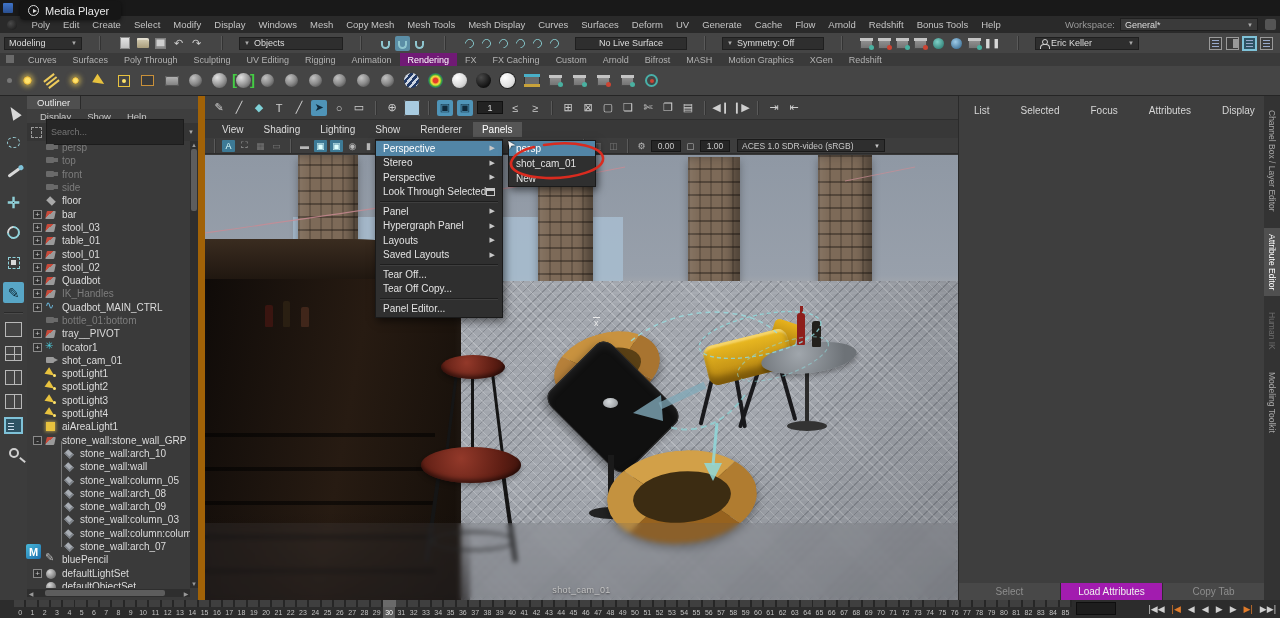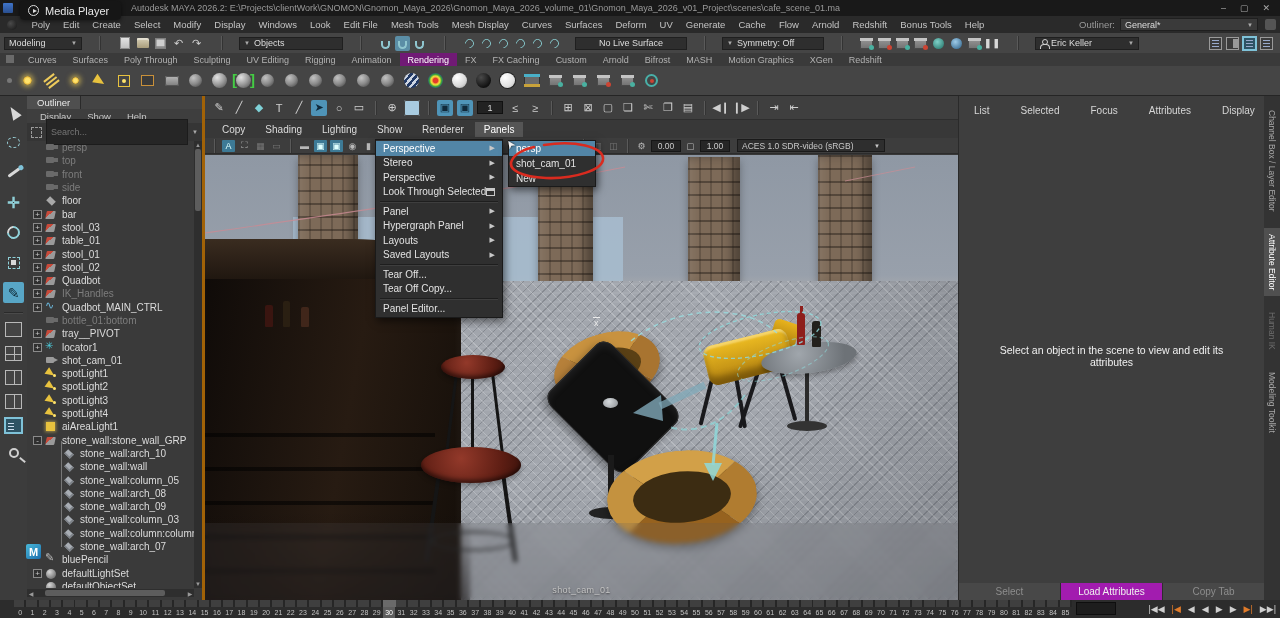--- a/index.html
+++ b/index.html
@@ -102,21 +102,21 @@
 .layico.four::before{content:"";position:absolute;left:50%;top:0;bottom:0;width:1px;background:#b8b8b8}
 .layico.four::after{content:"";position:absolute;top:50%;left:0;right:0;height:1px;background:#b8b8b8}
 .layico.pair::before{content:"";position:absolute;left:50%;top:0;bottom:0;width:1px;background:#b8b8b8}
 .layico.outl{border-color:#7fc2d8;box-shadow:0 0 0 1px #7fc2d8;background:#2e5364}
 .layico.outl::after{content:"";position:absolute;left:2px;top:2px;bottom:2px;width:6px;background:repeating-linear-gradient(0deg,#cde 0 1px,transparent 1px 3px)}
 .zoomico{width:10px;height:10px;border:2px solid #cfcfcf;border-radius:50%;position:relative}
 .zoomico::after{content:"";position:absolute;left:8px;top:9px;width:7px;height:2px;background:#cfcfcf;transform:rotate(40deg)}
 #maya-badge{position:absolute;left:26px;top:544px;width:15px;height:15px;border-radius:2px;background:linear-gradient(140deg,#49b8d8,#1b6fae);color:#fff;font-weight:bold;font-size:11px;display:flex;align-items:center;justify-content:center;z-index:5}
 
 
-#outliner{position:absolute;left:27px;top:96px;width:178px;height:504px;background:#3a3a3a;border-right:3px solid #a16207;font-size:10px}
+#outliner{position:absolute;left:27px;top:96px;width:178px;height:504px;background:#3a3a3a;border-right:7px solid #a16207;font-size:10px}
 #outliner-tab{height:13px;background:#444;display:flex}
 #outliner-tab span{background:#4f4f4f;color:#e8e8e8;padding:0 10px;font-size:9.5px;display:flex;align-items:center;border-right:1px solid #2a2a2a}
 #outliner-menu{height:14px;background:#3e3e3e;display:flex;gap:2px;align-items:center;padding-left:6px;color:#c8c8c8;font-size:9.5px}
 #outliner-menu span{padding:0 7px}
 #outliner-search{height:18px;display:flex;align-items:center;gap:4px;padding:0 4px;background:#353535}
 #sel-ico{width:11px;height:11px;border:1.3px dashed #9a9a9a;flex:none}
 #outliner-search input{flex:1;background:#262626;border:1px solid #1c1c1c;height:13px;color:#bbb;font-size:9px;padding:12px 4px;font-family:"Liberation Sans",sans-serif}
 #outliner-search .car{font-size:6px;color:#aaa}
 #otree{position:absolute;left:0;top:45px;right:8px;bottom:12px;overflow:hidden}
 .orow{height:13.3px;display:flex;align-items:center;color:#dcdcdc;white-space:nowrap}
@@ -238,21 +238,20 @@
 #tframe-field{position:absolute;left:1076px;top:2px;width:40px;height:13px;background:#1d1d1d;border:1px solid #0e0e0e}
 #transport{position:absolute;left:1124px;top:2px;right:4px;height:14px;display:flex;gap:7px;align-items:center;justify-content:flex-end;font-size:9px;color:#cfcfcf;white-space:nowrap}
 #transport .org{color:#e07b2a}
 #sep-line{position:absolute;left:0;top:95px;width:1280px;height:1px;background:#252525}
 </style>
 </head>
 <body>
 
 <div id="titlebar">
   <div id="win-icon"></div>
-  <div class="title-text">Autodesk MAYA 2026.2: E:\Projects\clientWork\GNOMON\Gnomon_Maya_2026\Gnomon_Maya_2026_volume_01\Gnomon_Maya_2026_v01_Project\scenes\cafe_scene_01.ma</div>
   <div id="win-controls">
       <span>–</span>
       <span>▢</span>
       <span>✕</span>
     </div>
 </div>
 <div id="media-pill">
   <span class="play-circle"></span>
   <span>Media Player</span>
 </div>
@@ -260,38 +259,38 @@
 <div id="menubar">
   <span id="app-circle"></span>
   <span id="menu-items" style="display:flex">
       <span class="mitem">Poly</span>
       <span class="mitem">Edit</span>
       <span class="mitem">Create</span>
       <span class="mitem">Select</span>
       <span class="mitem">Modify</span>
       <span class="mitem">Display</span>
       <span class="mitem">Windows</span>
-      <span class="mitem">Look</span>
-      <span class="mitem">Edit File</span>
+      <span class="mitem">Mesh</span>
+      <span class="mitem">Copy Mesh</span>
       <span class="mitem">Mesh Tools</span>
       <span class="mitem">Mesh Display</span>
       <span class="mitem">Curves</span>
       <span class="mitem">Surfaces</span>
       <span class="mitem">Deform</span>
       <span class="mitem">UV</span>
       <span class="mitem">Generate</span>
       <span class="mitem">Cache</span>
       <span class="mitem">Flow</span>
       <span class="mitem">Arnold</span>
       <span class="mitem">Redshift</span>
       <span class="mitem">Bonus Tools</span>
       <span class="mitem">Help</span>
     </span>
   <span id="workspace">
-    <span class="ws-label">Outliner:</span>
+    <span class="ws-label">Workspace:</span>
     <span class="selbox">
         <span>General*</span>
         <span class="car">▼</span>
       </span>
     <span id="ws-gear"></span>
   </span>
 </div>
 
 <div id="toolbar">
   <span class="selbox" style="width:78px">
@@ -766,21 +765,21 @@
       <span class="bpi ">❐</span>
       <span class="bpi ">▤</span>
       <span class="tb-sep"></span>
       <span class="bpi ">◀❙</span>
       <span class="bpi ">❙▶</span>
       <span class="tb-sep"></span>
       <span class="bpi ">⇥</span>
       <span class="bpi ">⇤</span>
     </div>
   <div id="vp-menubar">
-      <span class="vmi">Copy</span>
+      <span class="vmi">View</span>
       <span class="vmi">Shading</span>
       <span class="vmi">Lighting</span>
       <span class="vmi">Show</span>
       <span class="vmi">Renderer</span>
       <span class="vmi open">Panels</span>
     </div>
   <div id="vp-iconrow">
       <span class="tb-sep"></span>
       <span class="vpi teal">A</span>
       <span class="vpi ">⛶</span>
@@ -940,21 +939,20 @@
   <div id="ae-menu">
       <span>List</span>
       <span>Selected</span>
       <span>Focus</span>
       <span>Attributes</span>
       <span>Display</span>
       <span>Show</span>
       <span>Help</span>
       <span id="ae-pin"></span>
     </div>
-  <div id="ae-msg">Select an object in the scene to view and edit its attributes</div>
   <div id="ae-buttons">
       <div class="aebtn">Select</div>
       <div class="aebtn primary">Load Attributes</div>
       <div class="aebtn">Copy Tab</div>
     </div>
 </div>
 
 <div id="rightstrip">
     <div class="vtab">Channel Box / Layer Editor</div>
     <div class="vtab active">Attribute Editor</div>

